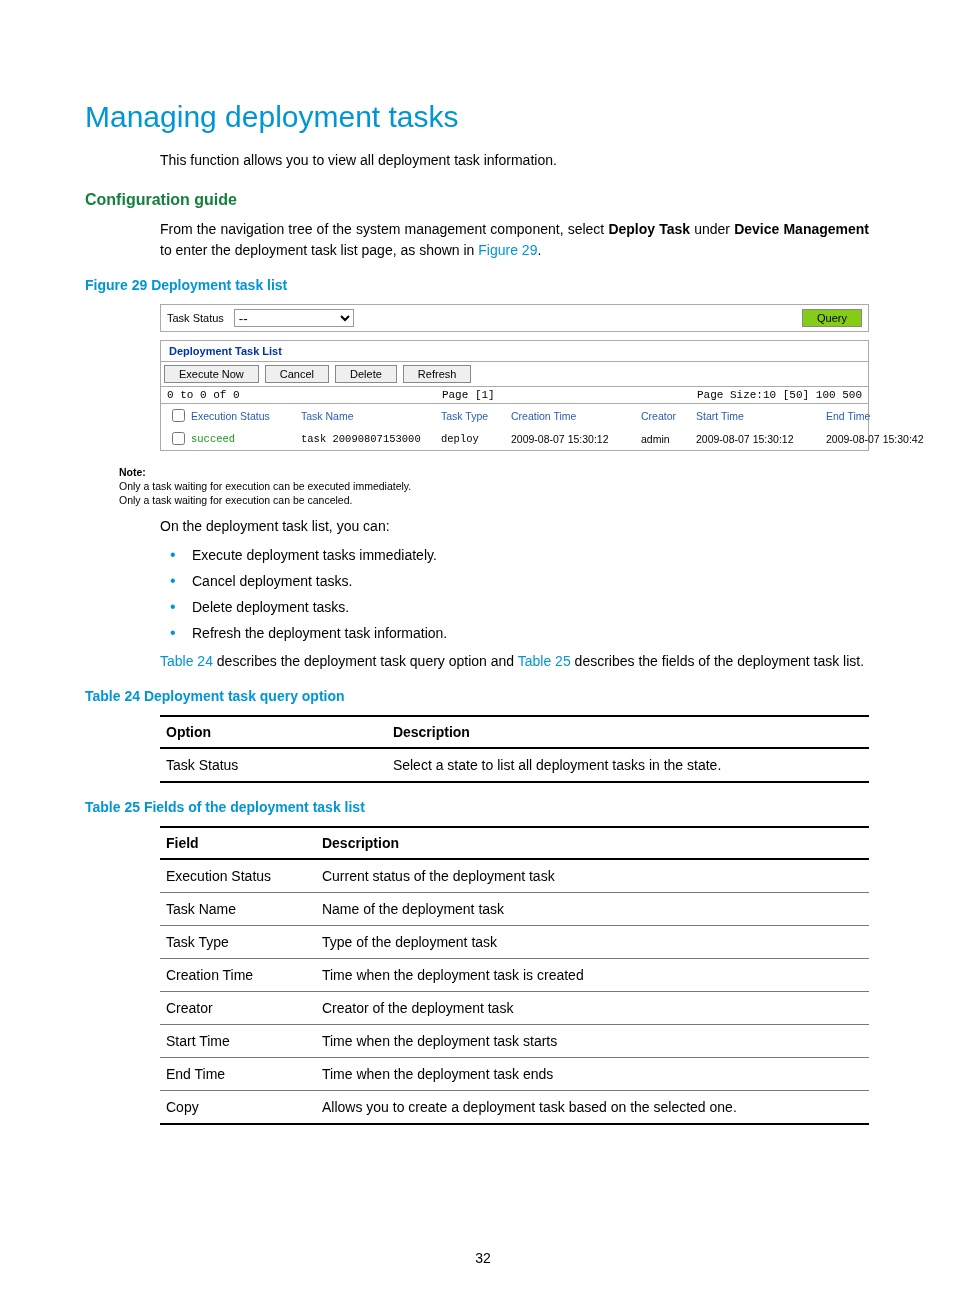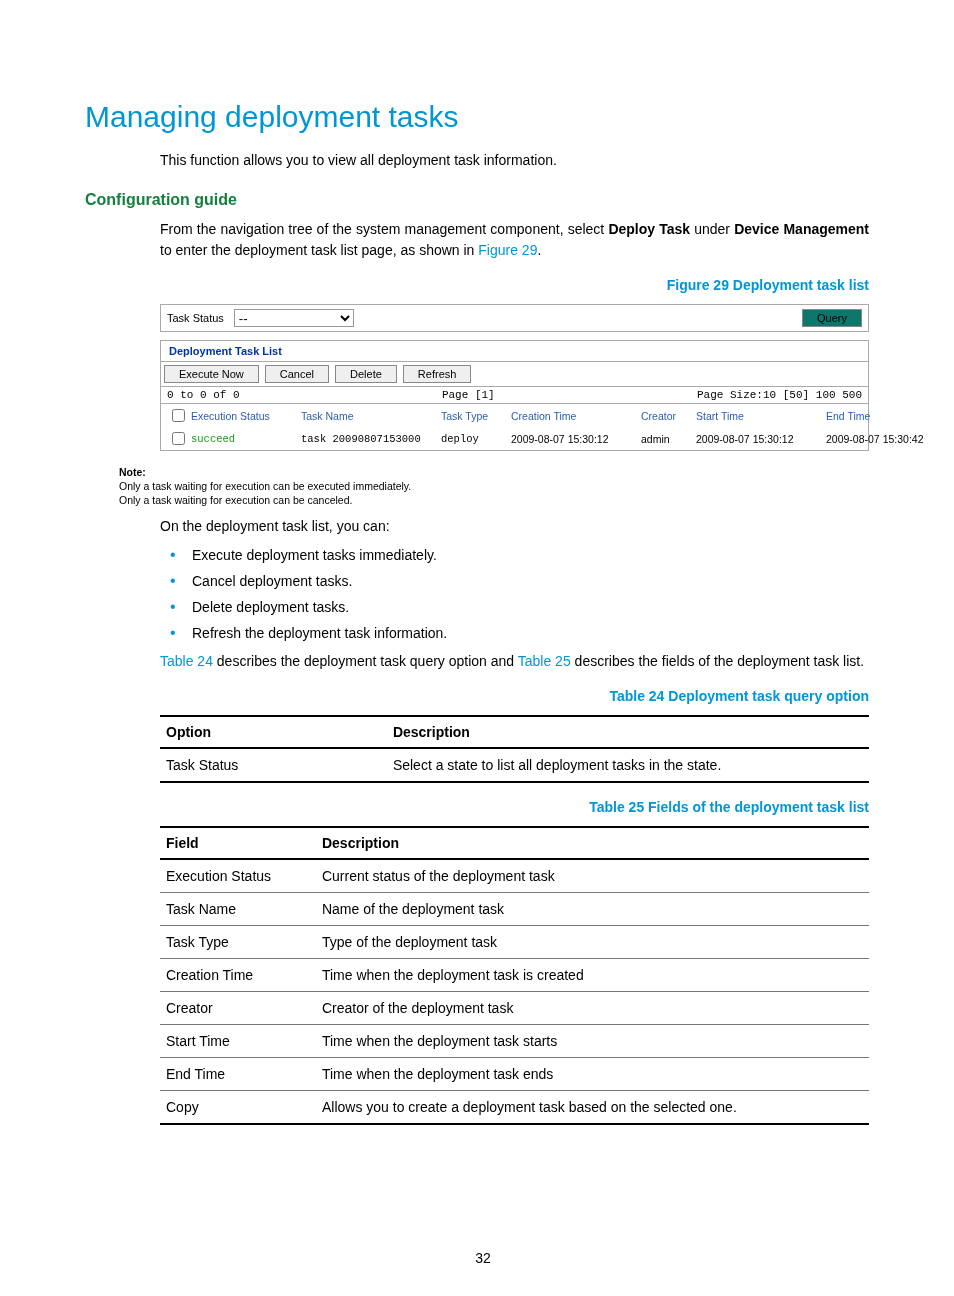--- a/index.html
+++ b/index.html
@@ -42,21 +42,20 @@
   }
   a.link {
     color: #0096d6;
     text-decoration: none;
   }
   .figcap, .tabcap {
     color: #0096d6;
     font-weight: 700;
     font-size: 14px;
     margin: 14px 0 8px 0;
-    text-align: right;
   }
   b { font-weight: 700; }
 
   
   .shot {
     border: 0;
     margin-left: 75px;
     margin-bottom: 6px;
     font-family: Tahoma, Arial, sans-serif;
     font-size: 11px;
@@ -73,21 +72,21 @@
   }
   .shot-top select.fake {
     width: 120px;
     height: 18px;
     border: 1px solid #999;
     background: #fff;
   }
   .shot-top .gap { flex: 1; }
   .shot-top .qbtn {
     border: 1px solid #888;
-    background: #0f766e;
+    background: #84cc16;
     padding: 2px 14px;
   }
   .shot-header {
     margin-top: 8px;
     border: 1px solid #aaa;
     border-bottom: 0;
     padding: 4px 8px;
     color: #0033aa;
     font-weight: 700;
   }

